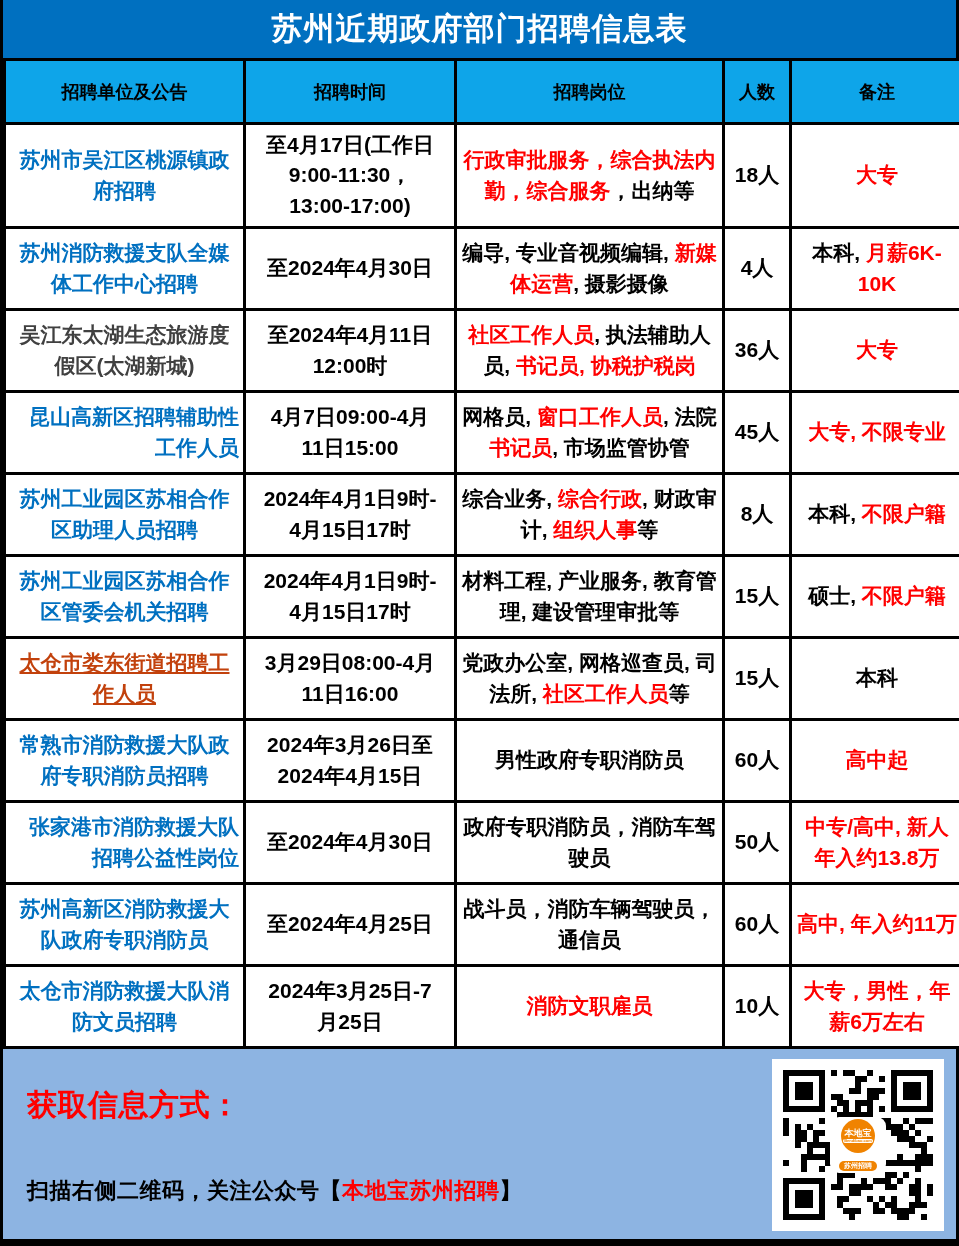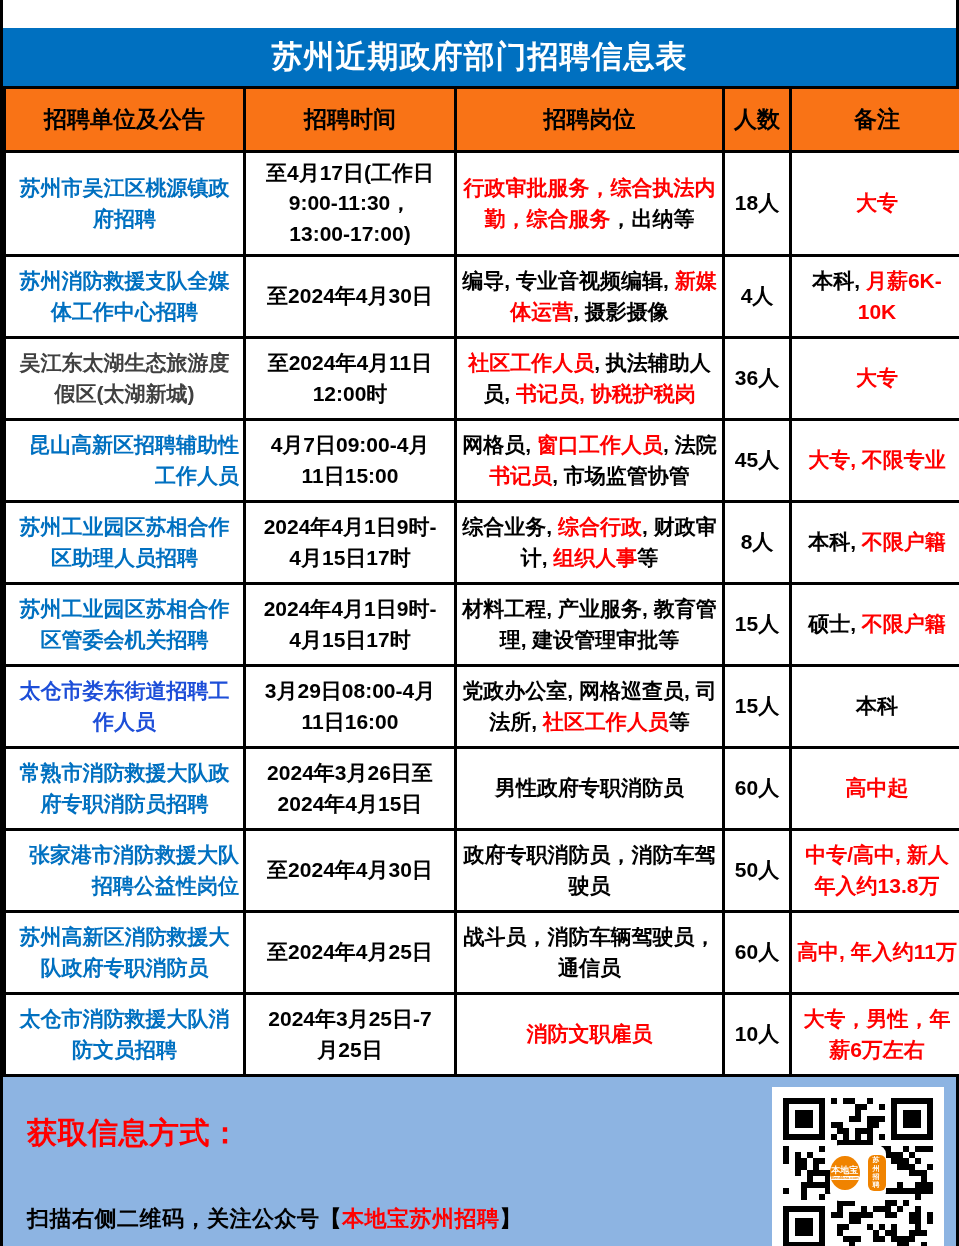--- a/index.html
+++ b/index.html
@@ -1,42 +1,42 @@
 <!DOCTYPE html>
 <html><head>
 <meta charset="utf-8">
 <style>
   html,body{margin:0;padding:0;background:#fff;}
   body{font-family:"Liberation Sans","DejaVu Sans",sans-serif;}
   .page{position:relative;width:959px;height:1246px;box-sizing:border-box;
         border-left:3px solid #000;border-right:3px solid #000;border-bottom:7px solid #000;
         display:flex;flex-direction:column;}
   .title-bar{height:58px;line-height:58px;text-align:center;color:#fff;
-             font-size:31px;font-weight:700;letter-spacing:1px;margin-top:28px;}
+             font-size:31px;font-weight:700;letter-spacing:1px;}
   table.jobs{border-collapse:collapse;width:100%;table-layout:fixed;flex:0 0 auto;}
   table.jobs th, table.jobs td{border:3px solid #000;text-align:center;vertical-align:middle;
              padding:2px 4px;box-sizing:border-box;}
-  table.jobs th{height:64px;font-size:23px;font-weight:700;color:#000;background:#f97316;}
+  table.jobs th{height:64px;font-size:18px;font-weight:700;color:#000;background:#0ea5e9;}
   table.jobs td{font-size:21px;font-weight:600;line-height:1.45;background:#fff;}
   tr.row{height:82px;}
   tr.row.tall{height:104px;}
   td.unit{font-weight:700;}
   td.time{white-space:pre-line;}
   .c-k{color:#000;} .c-r{color:#ff0000;} .c-b{color:#0070c0;}
   .footer{flex:1 1 auto;display:flex;align-items:stretch;padding:10px 0 8px 24px;box-sizing:border-box;}
   .footer-text{flex:1 1 auto;display:flex;flex-direction:column;justify-content:space-around;padding-right:8px;}
   .f-line{font-size:22px;line-height:1.32;font-weight:600;letter-spacing:0.5px;white-space:nowrap;}
   .f-line.bold{font-weight:800;font-size:30px;}
   .f-line.underline span{text-decoration:underline;text-decoration-color:#c00000;text-underline-offset:6px;}
   .qr-card{flex:0 0 auto;width:172px;height:172px;background:#fff;position:relative;
            margin-right:12px;align-self:center;}
   .qr-card svg{position:absolute;left:11px;top:11px;}
   .qr-logo{position:absolute;left:50%;top:50%;transform:translate(-50%,-50%);
            width:56px;height:56px;background:#fff;border-radius:9px;
-           display:flex;flex-direction:row;align-items:center;justify-content:flex-end;gap:8px;}
+           display:flex;flex-direction:column;align-items:center;justify-content:center;gap:8px;}
   .qr-logo .circle{width:34px;height:34px;border-radius:50%;background:#f08300;color:#fff;
            display:flex;flex-direction:column;align-items:center;justify-content:center;
            font-size:9px;font-weight:700;line-height:1;}
   .qr-logo .circle .dom{font-size:4px;background:#fff;color:#f08300;border-radius:2px;padding:0 1px;margin-top:1px;}
   .qr-logo .badge{background:#f08300;color:#fff;font-size:7px;font-weight:700;
            border-radius:6px;padding:1px 5px;line-height:1.2;}
 </style>
 </head>
 <body>
 
@@ -103,21 +103,21 @@
         </tr>
         <tr class="row">
           <td class="unit c-b" style="color: rgb(0, 112, 192);">苏州工业园区苏相合作区管委会机关招聘</td>
           <td class="time c-k">2024年4月1日9时-
 4月15日17时</td>
           <td class="post"><span class="c-k">材料工程, 产业服务, 教育管理, 建设管理审批等</span></td>
           <td class="count c-k">15人</td>
           <td class="note"><span class="c-k">硕士, </span><span class="c-r">不限户籍</span></td>
         </tr>
         <tr class="row">
-          <td class="unit c-b" style="color: #1d4ed8;">太仓市娄东街道招聘工作人员</td>
+          <td class="unit c-b" style="color: #c2410c; text-decoration: underline;">太仓市娄东街道招聘工作人员</td>
           <td class="time c-k">3月29日08:00-4月
 11日16:00</td>
           <td class="post"><span class="c-k">党政办公室, 网格巡查员, 司法所, </span><span class="c-r">社区工作人员</span><span class="c-k">等</span></td>
           <td class="count c-k">15人</td>
           <td class="note"><span class="c-k">本科</span></td>
         </tr>
         <tr class="row">
           <td class="unit c-b" style="color: rgb(0, 112, 192);">常熟市消防救援大队政府专职消防员招聘</td>
           <td class="time c-k">2024年3月26日至
 2024年4月15日</td>

